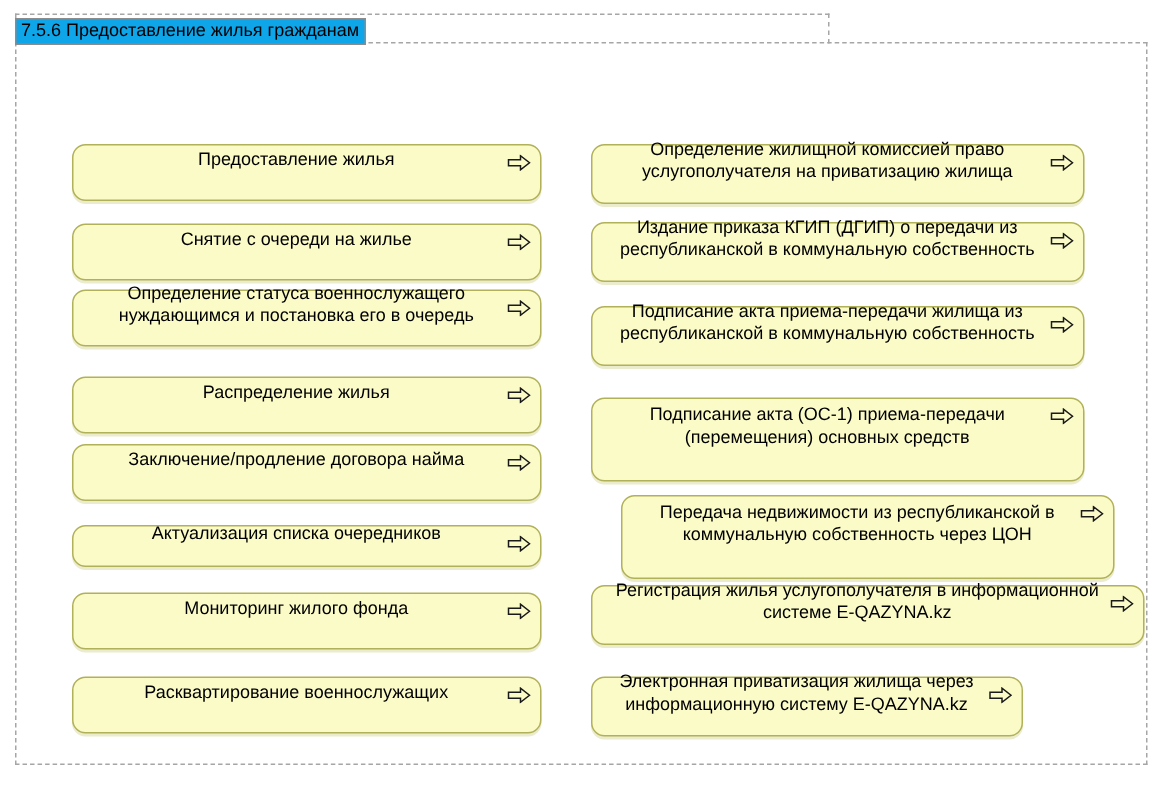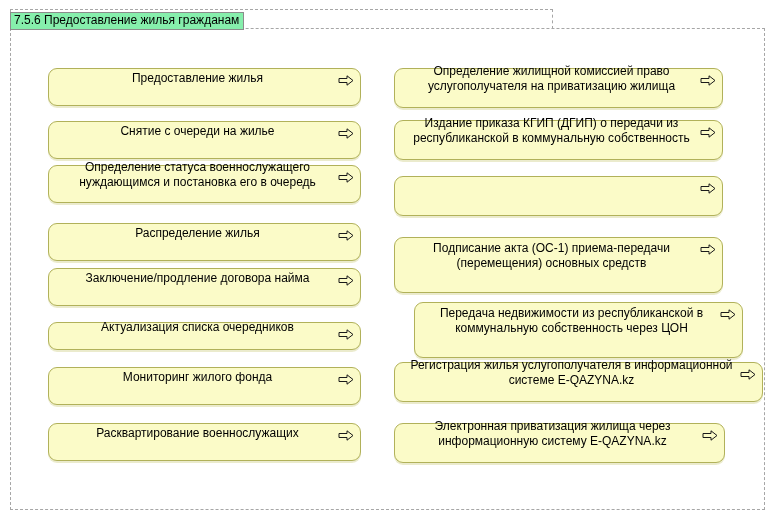--- a/index.html
+++ b/index.html
@@ -11,31 +11,32 @@
   .frame-tab{
     position:absolute;left:10px;top:9px;width:543px;height:20px;
     border:1px dashed #a6a6a6;border-bottom:none;
   }
   .frame-body{
     position:absolute;left:10px;top:28px;width:755px;height:482px;
     border:1px dashed #a6a6a6;
   }
   .frame-title{
     position:absolute;left:10px;top:12px;
-    background:#86efac;border:1px solid #8c8c8c;
+    background:#0ea5e9;border:1px solid #8c8c8c;
     font-size:12px;line-height:13px;padding:1px 4px 2px 3px;
     white-space:nowrap;
   }
   .pbox{
     position:absolute;
     background:#fbfbc8;border:1px solid #b1b15a;border-radius:9px;
     box-shadow:0 2px 0 rgba(205,205,130,0.4);
     display:flex;align-items:center;justify-content:center;
     text-align:center;font-size:12px;line-height:15px;
     padding:2px 26px 20px 12px;
+    margin-top:28px;
   }
   .pbox .label{display:block;}
   .arrow-icon{
     position:absolute;top:6px;right:6px;width:16px;height:11px;line-height:0;
   }
   .arrow-icon svg{display:block;}
 </style>
 </head>
 <body>
 
@@ -118,20 +119,21 @@
     </div>
     <div class="pbox" style="left: 394px; top: 120px; width: 329px; height: 40px;">
       <span class="label">Издание приказа КГИП (ДГИП) о передачи из республиканской в коммунальную собственность</span>
       <span class="arrow-icon">
         <svg width="16" height="11" viewBox="0 0 16 11">
           <path d="M1 3.5 H9 V0.8 L15 5.5 L9 10.2 V7.5 H1 Z" fill="none" stroke="#1a1a1a" stroke-width="1"></path>
         </svg>
       </span>
     </div>
     <div class="pbox" style="left: 394px; top: 176px; width: 329px; height: 40px;">
+      <span class="label">Подписание акта приема-передачи жилища из республиканской в коммунальную собственность</span>
       <span class="arrow-icon">
         <svg width="16" height="11" viewBox="0 0 16 11">
           <path d="M1 3.5 H9 V0.8 L15 5.5 L9 10.2 V7.5 H1 Z" fill="none" stroke="#1a1a1a" stroke-width="1"></path>
         </svg>
       </span>
     </div>
     <div class="pbox" style="left: 394px; top: 237px; width: 329px; height: 56px;">
       <span class="label">Подписание акта (ОС-1) приема-передачи (перемещения) основных средств</span>
       <span class="arrow-icon">
         <svg width="16" height="11" viewBox="0 0 16 11">
@@ -148,21 +150,21 @@
       </span>
     </div>
     <div class="pbox" style="left: 394px; top: 362px; width: 369px; height: 40px;">
       <span class="label">Регистрация жилья услугополучателя в информационной системе E-QAZYNA.kz</span>
       <span class="arrow-icon">
         <svg width="16" height="11" viewBox="0 0 16 11">
           <path d="M1 3.5 H9 V0.8 L15 5.5 L9 10.2 V7.5 H1 Z" fill="none" stroke="#1a1a1a" stroke-width="1"></path>
         </svg>
       </span>
     </div>
-    <div class="pbox" style="left: 394px; top: 423px; width: 331px; height: 40px;">
+    <div class="pbox" style="left: 394px; top: 423px; width: 288px; height: 40px;">
       <span class="label">Электронная приватизация жилища через информационную систему E-QAZYNA.kz</span>
       <span class="arrow-icon">
         <svg width="16" height="11" viewBox="0 0 16 11">
           <path d="M1 3.5 H9 V0.8 L15 5.5 L9 10.2 V7.5 H1 Z" fill="none" stroke="#1a1a1a" stroke-width="1"></path>
         </svg>
       </span>
     </div>
   </div>
 
 </body></html>

